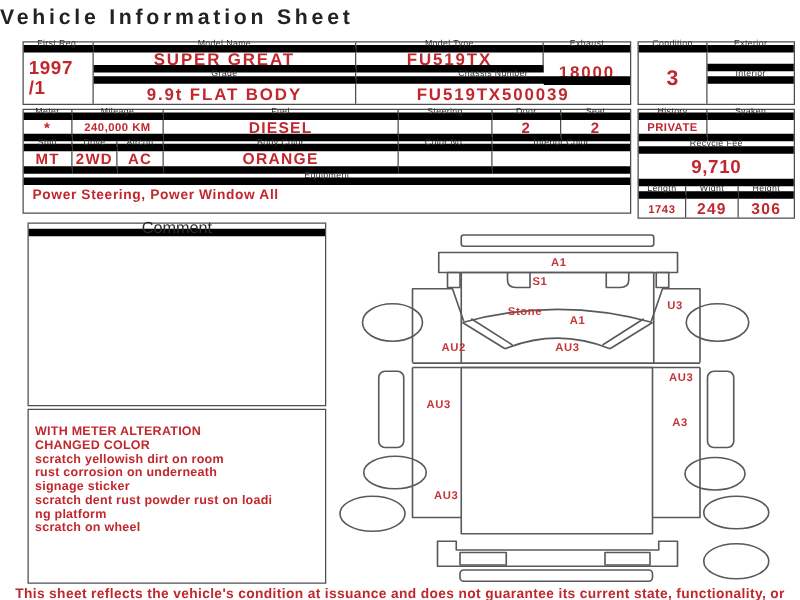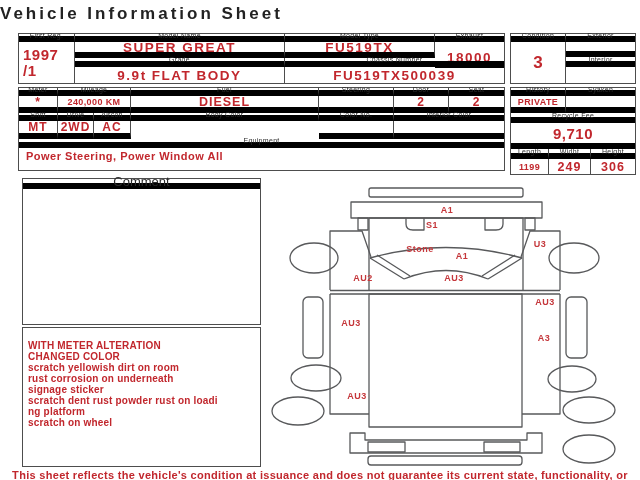--- a/index.html
+++ b/index.html
@@ -86,38 +86,39 @@
     <div class="cell hl br bb" style="left:0;top:25px;width:39px;height:8px">Shift</div>
     <div class="cell hl br bb" style="left:39px;top:25px;width:36px;height:8px">Drive</div>
     <div class="cell hl br bb" style="left:75px;top:25px;width:37px;height:8px">Aircon</div>
     <div class="cell hl br bb" style="left:112px;top:25px;width:188px;height:8px">Body Color</div>
     <div class="cell hl br bb" style="left:300px;top:25px;width:75px;height:8px">Color No.</div>
     <div class="cell hl bb" style="left:375px;top:25px;width:110px;height:8px">Interior Color</div>
 
     <div class="cell rv s12 br bb" style="left:0;top:33px;width:39px;height:18px">MT</div>
     <div class="cell rv s12 br bb" style="left:39px;top:33px;width:36px;height:18px">2WD</div>
     <div class="cell rv s12 br bb" style="left:75px;top:33px;width:37px;height:18px">AC</div>
+    <div class="cell rv s13 br bb" style="left:112px;top:33px;width:188px;height:18px">ORANGE</div>
     <div class="cell rv s10 br bb" style="left:300px;top:33px;width:75px;height:18px"></div>
     <div class="cell rv s10 bb" style="left:375px;top:33px;width:110px;height:18px"></div>
 
     <div class="cell hl bb" style="left:0;top:51px;width:485px;height:9px">Equipment</div>
     <div class="cell rv equip" style="left:0;top:60px;width:485px;height:22px">Power Steering, Power Window  All</div>
   </div>
 
   <div class="box" style="left:510px;top:87px;width:126px;height:88px">
     <div class="cell hl br bb" style="left:0;top:0;width:55px;height:8px">History</div>
     <div class="cell hl bb" style="left:55px;top:0;width:69px;height:8px">Syaken</div>
     <div class="cell rv s9 br bb" style="left:0;top:8px;width:55px;height:17px">PRIVATE</div>
     <div class="cell rv s9 bb" style="left:55px;top:8px;width:69px;height:17px"></div>
     <div class="cell hl bb" style="left:0;top:25px;width:124px;height:10px">Recycle Fee</div>
     <div class="cell rv s15 bb" style="left:0;top:35px;width:124px;height:26px">9,710</div>
     <div class="cell hl br bb" style="left:0;top:61px;width:38px;height:10px">Length</div>
     <div class="cell hl br bb" style="left:38px;top:61px;width:42px;height:10px">Widht</div>
     <div class="cell hl bb" style="left:80px;top:61px;width:44px;height:10px">Height</div>
-    <div class="cell rv s9 br" style="left:0;top:71px;width:38px;height:15px">1199</div>
+    <div class="cell rv s9 br" style="left:0;top:71px;width:38px;height:15px">1743</div>
     <div class="cell rv s13 br" style="left:38px;top:71px;width:42px;height:15px">249</div>
     <div class="cell rv s13" style="left:80px;top:71px;width:44px;height:15px">306</div>
   </div>
 
   <div class="box" style="left:22px;top:178px;width:239px;height:147px">
     <div class="cell strip bb" style="left:0;top:0;width:237px;height:10px">Comment</div>
     <div class="notebody" style="left:0;top:10px;width:237px;height:135px"></div>
   </div>
 
   <div class="box" style="left:22px;top:327px;width:239px;height:140px">

